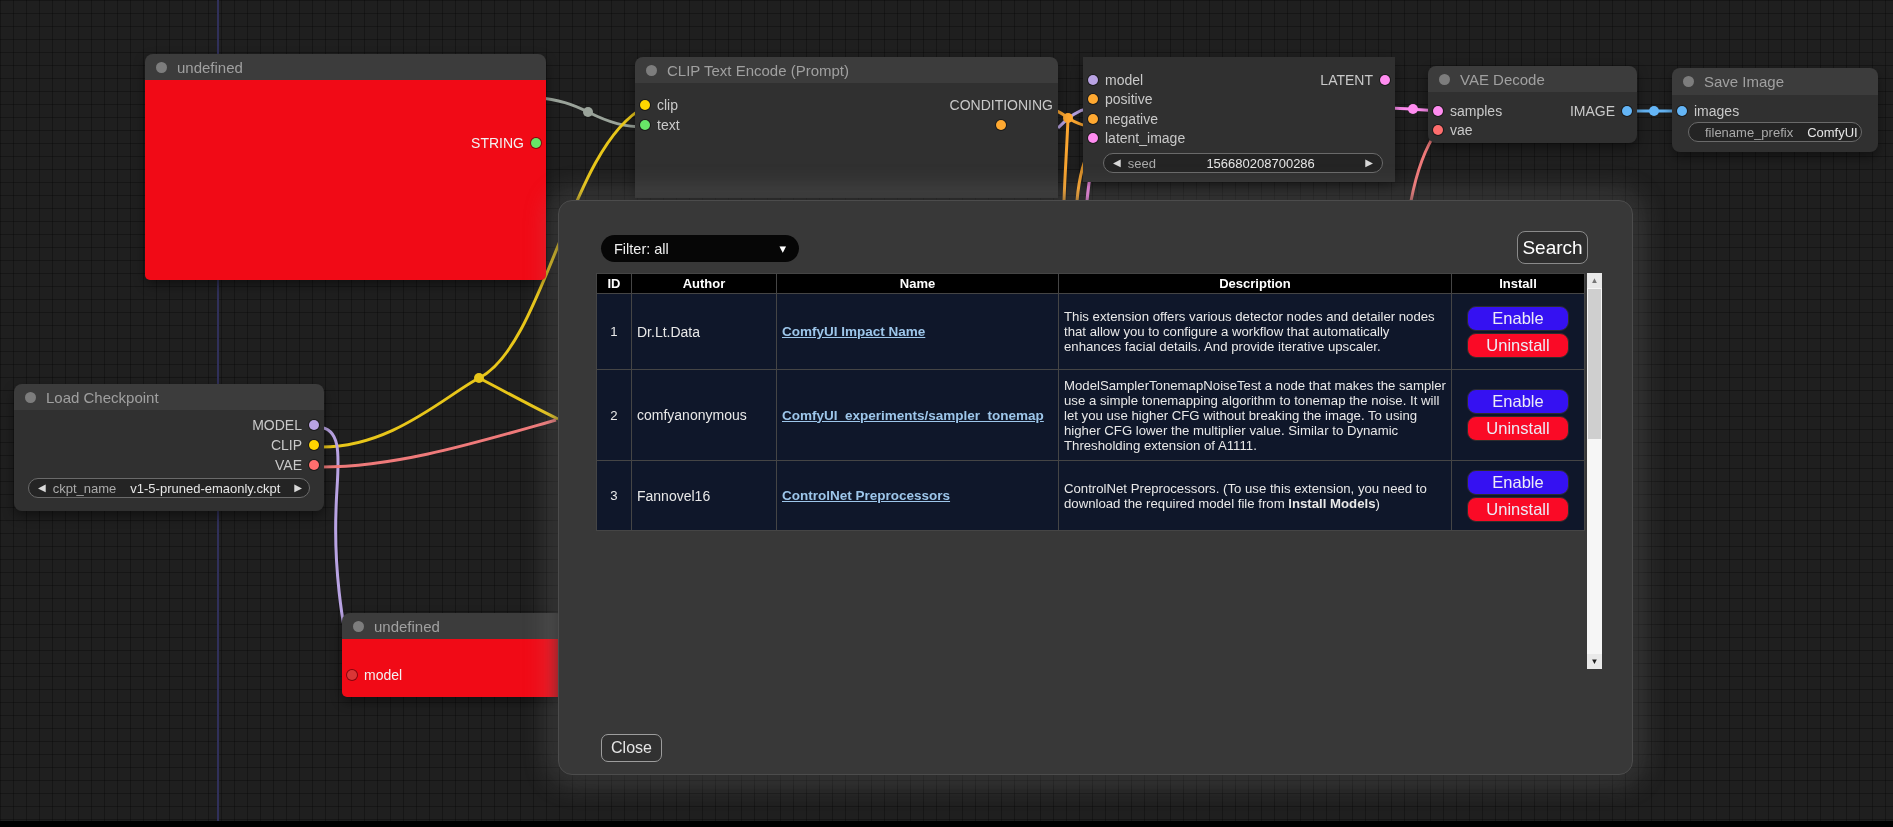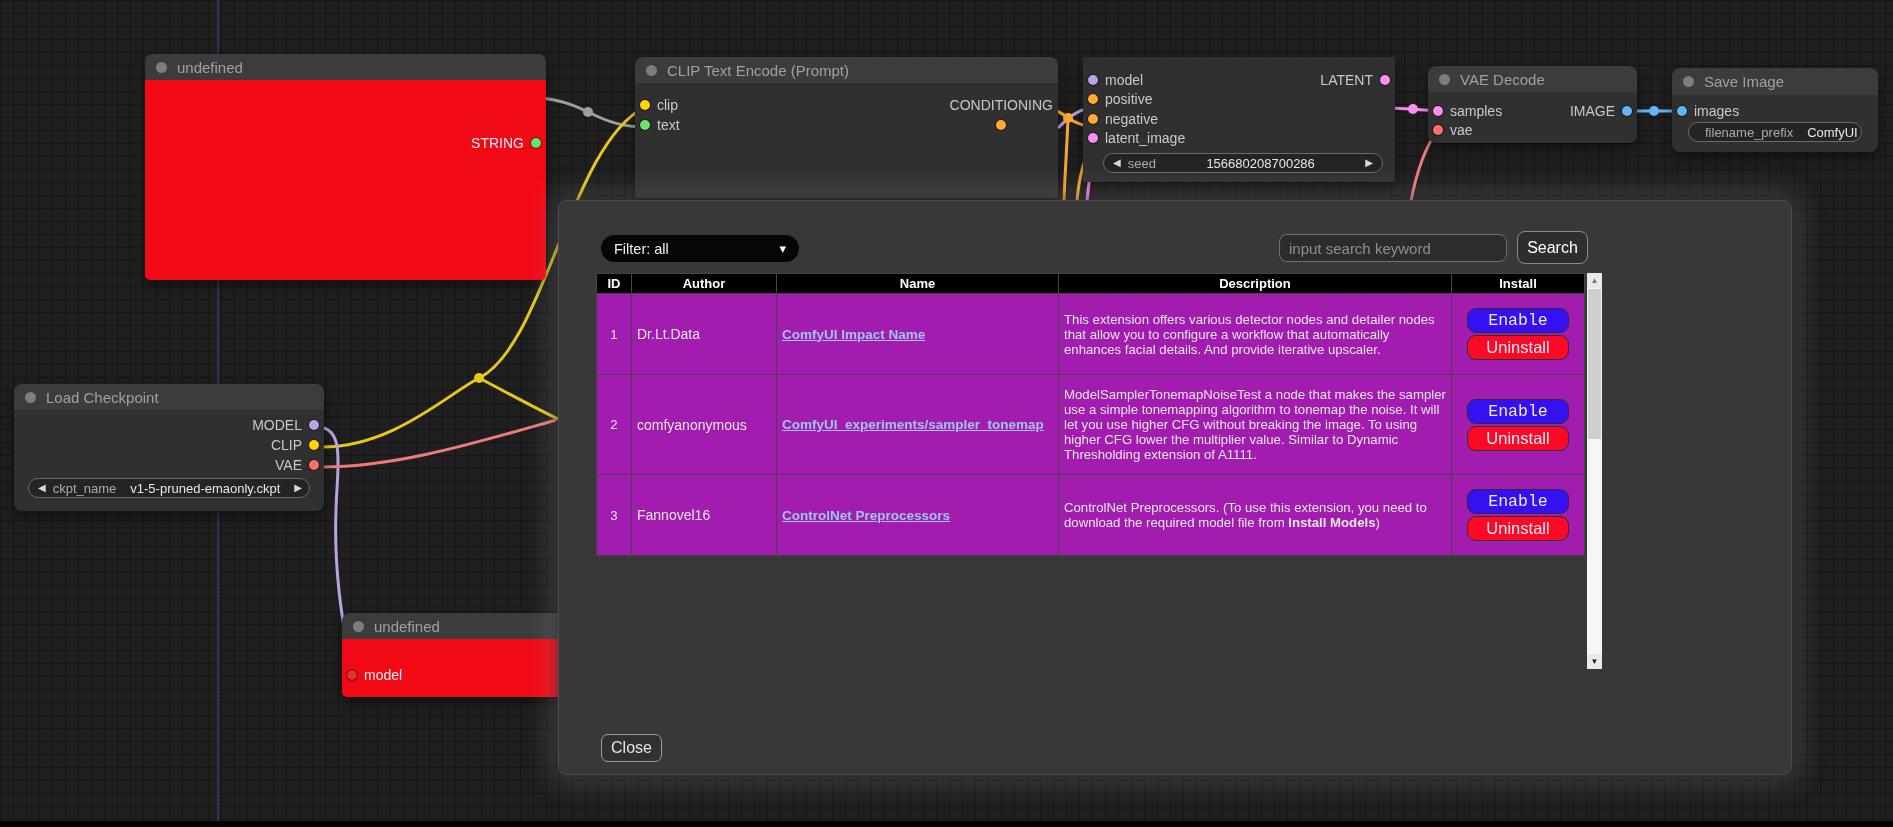--- a/index.html
+++ b/index.html
@@ -39,55 +39,55 @@
   .error .port { color:#f2f2f2;margin-top:20px; }
 
   .widget { position:absolute; height:20px; background:#242424;
     border:1px solid #6a6a6a; border-radius:10px; display:flex; align-items:center;
     padding:0 9px; gap:7px; font-size:13px; color:#aaa; white-space:nowrap; }
   .widget .wvalue { color:#e6e6e6; }
   .widget .warrow { color:#d8d8d8; font-size:10px; line-height:1; }
   .widget .spacer { flex:1; }
 
   
-  .modal { position:absolute; left:558px; top:200px; width:1234px; height:575px;
-    background:#383838; border:1px solid #4c4c4c; border-radius:9px; z-index:10;
+  .modal { position:absolute; left:558px; top:200px; width:1075px; height:575px;
+    background:#383838; border:1px solid #4c4c4c; border-radius:14px; z-index:10;
     box-shadow:0 0 26px 9px rgba(165,165,165,0.25), 0 0 14px rgba(0,0,0,0.6); }
 
   .filter-select { position:absolute; left:42px; top:34px; width:198px; height:27px;
     background:#060606; border-radius:14px; color:#f0f0f0; font-size:14.5px;
     display:flex; align-items:center; padding:0 13px; cursor:pointer; }
   .filter-select .chev { margin-left:auto; font-size:13px; color:#fff; }
 
   .search-input { position:absolute; left:720px; top:33px; width:228px; height:28px;
     background:#2c2c2c; border:1px solid #6f6f6f; border-radius:8px; color:#ddd;
     font-size:15px; padding:0 9px; font-family:"Liberation Sans",sans-serif; }
   .search-input::placeholder { color:#8f8f8f; }
   .search-btn { position:absolute; left:958px; top:30px; width:71px; height:33px;
     background:#2e2e2e; border:1px solid #8a8a8a; border-radius:8px; color:#fff;
-    font-size:16px; cursor:pointer; font-family:"Liberation Sans",sans-serif; }
+    font-size:19px; cursor:pointer; font-family:"Liberation Sans",sans-serif; }
 
   .scrollwrap { position:absolute; left:37px; top:72px; width:1007px; height:396px; }
   table.ext { border-collapse:collapse; width:988px; table-layout:fixed;
     font-size:13.2px; color:#e8e8e8; }
   table.ext th { background:#000; color:#fff; font-weight:bold; font-size:13px;
     border:1px solid #454545; height:20px; padding:1px 3px; }
-  table.ext td { background:#a21caf; border:1px solid #454545; vertical-align:middle;
-    padding:12px 5px; }
+  table.ext td { background:#0f172a; border:1px solid #454545; vertical-align:middle;
+    padding:2px 5px; }
   td.c-id { text-align:center; }
   td.c-author { padding-left:9px; font-size:14px; }
   td.c-name { padding-left:9px; }
   .ext-link { color:#9dc6ea; font-weight:bold; font-size:13.5px;
     text-decoration:underline; cursor:pointer; }
   td.c-desc { line-height:15px; padding:2px 4px; }
   td.c-install { text-align:center; }
   .btn-enable, .btn-uninstall { display:block; width:102px; height:25px; margin:2px auto;
     border-radius:9px; border:1px solid #2d2d2d; color:#ececf6; font-size:16.5px;
     line-height:21px; cursor:pointer; font-family:"Liberation Sans",sans-serif; }
-  .btn-enable   { background:#3511f2;font-family:Liberation Mono, monospace; }
+  .btn-enable   { background:#3511f2; }
   .btn-uninstall{ background:#fa0a26; }
 
   .vscrollbar { position:absolute; left:991px; top:0; width:15px; height:396px;
     background:#f6f6f6; }
   .vscrollbar .arrow { position:absolute; left:0; width:15px; height:15px;
     text-align:center; font-size:8px; line-height:15px; background:#e9e9e9; }
   .vscrollbar .arrow.up { top:0; color:#777; }
   .vscrollbar .arrow.down { bottom:0; color:#1d1d1d; }
   .vscrollbar .thumb { position:absolute; left:1px; top:16px; width:13px; height:150px;
     background:#cfcfcf; }
@@ -273,21 +273,20 @@
       </div>
     </div>
   </div>
 
   <div class="modal">
     <div class="filter-select">
       <span>Filter: all</span>
       <span class="chev">▾</span>
     </div>
 
-    <input class="search-input" type="text" placeholder="input search keyword" style="">
     <button class="search-btn">Search</button>
 
     <div class="scrollwrap">
       <table class="ext">
         <colgroup>
           <col style="width:35px">
             <col style="width:145px">
             <col style="width:282px">
             <col style="width:393px">
             <col style="width:133px">

